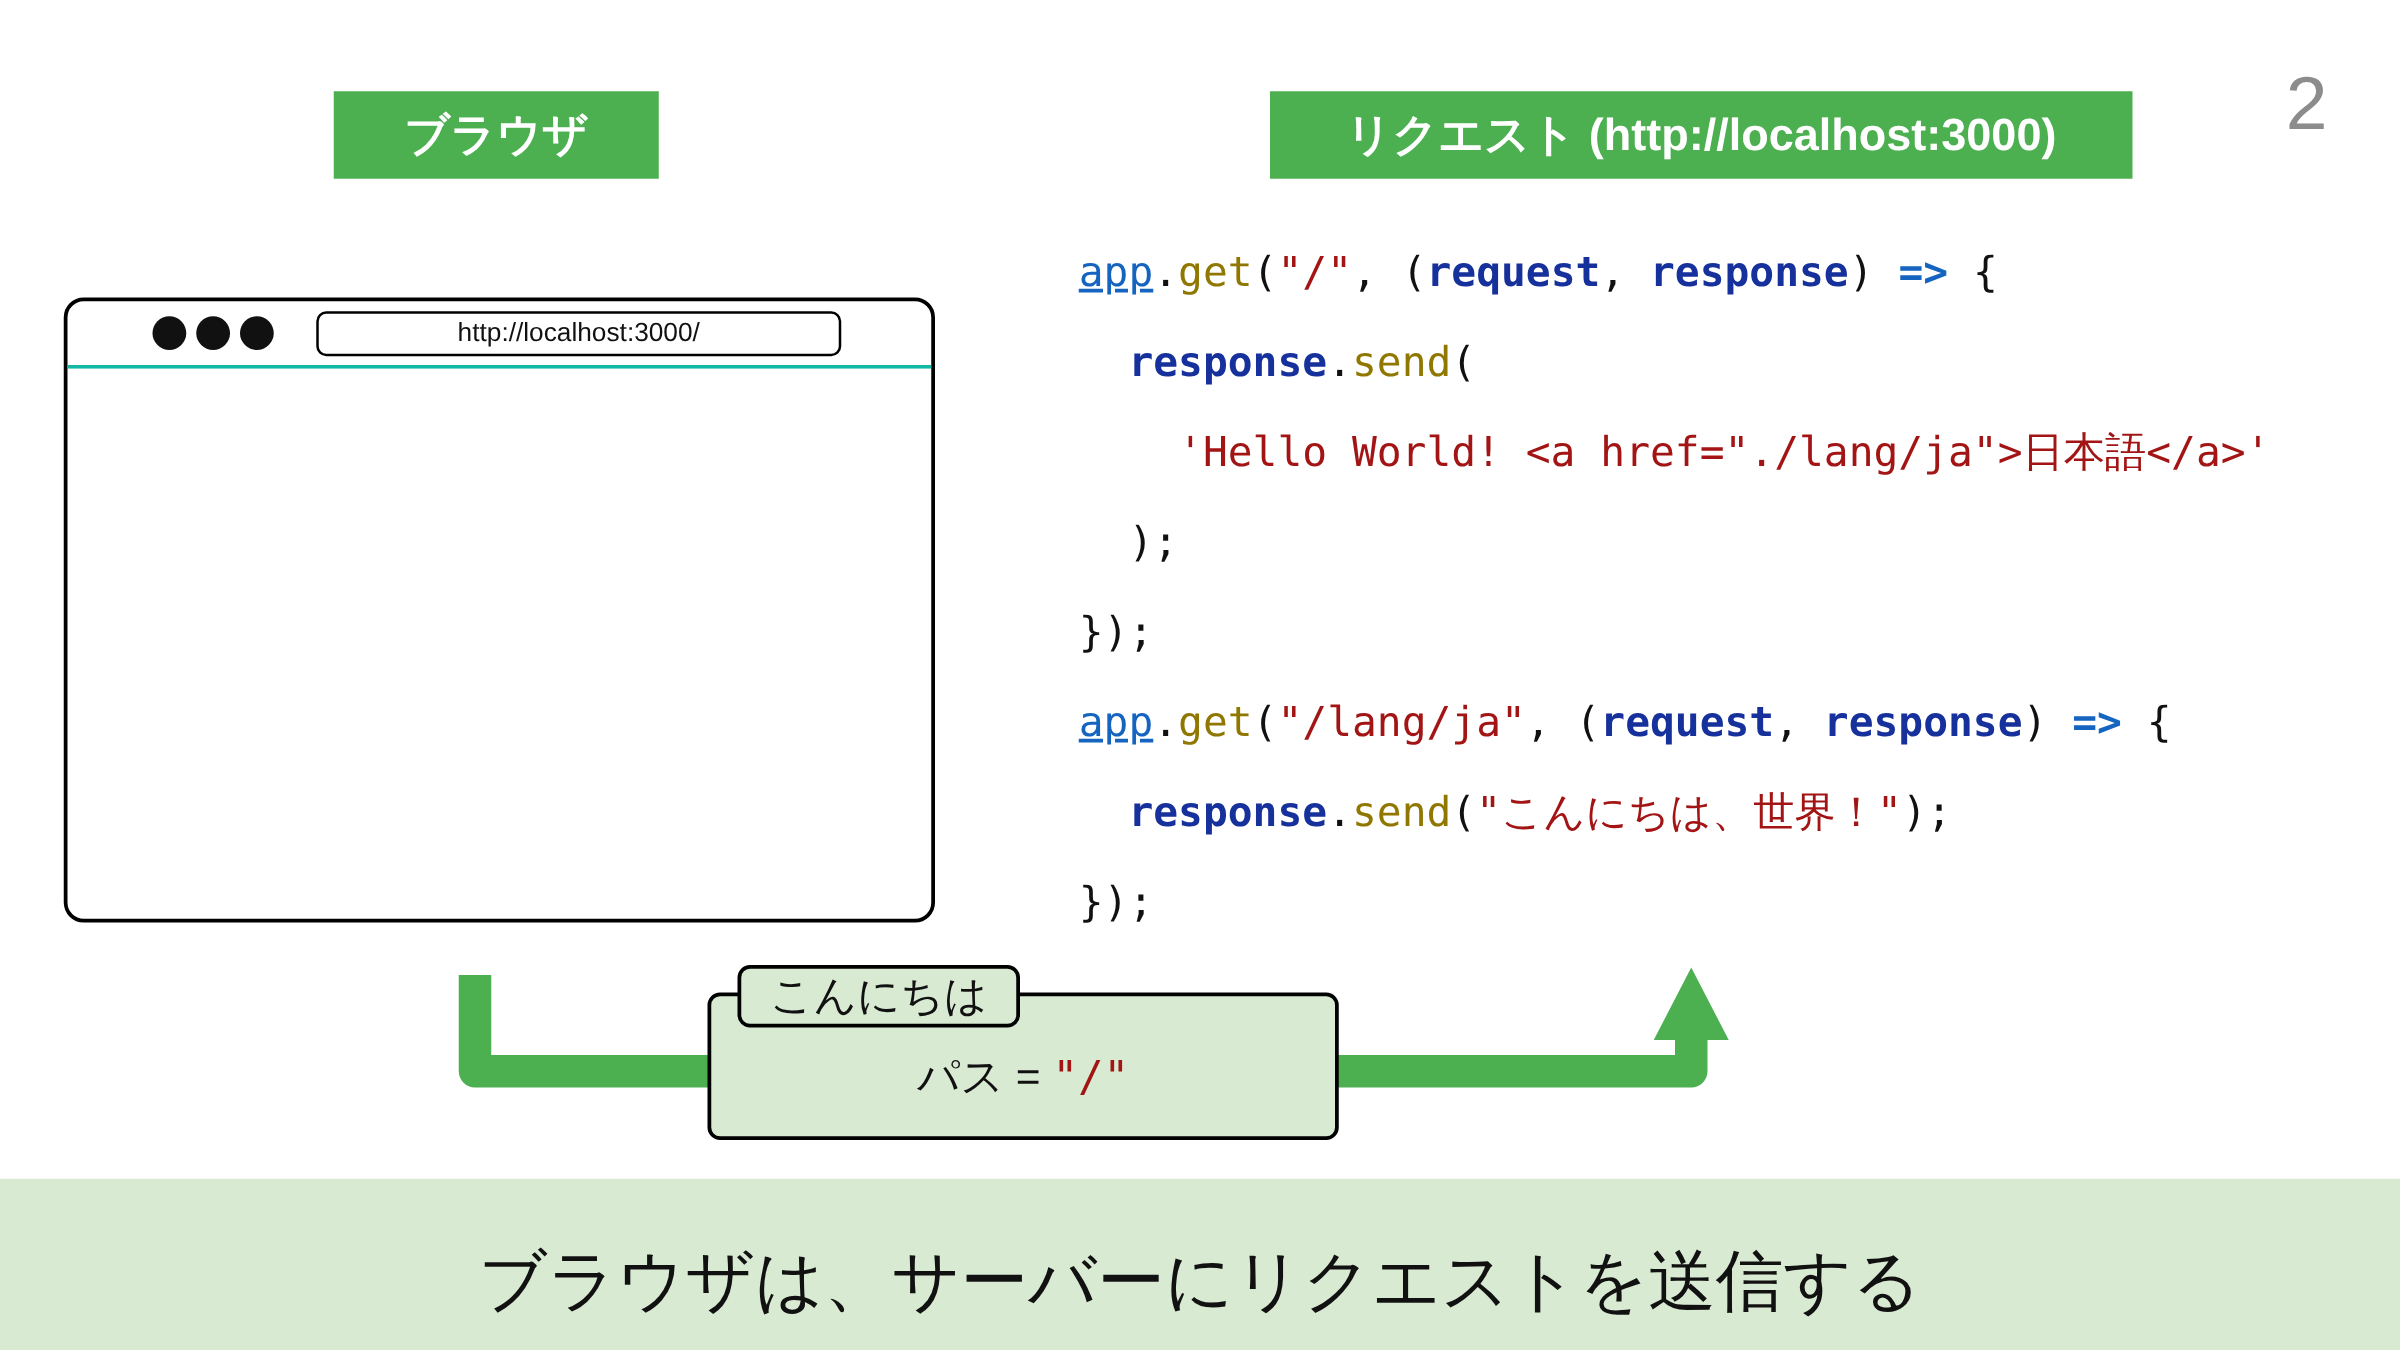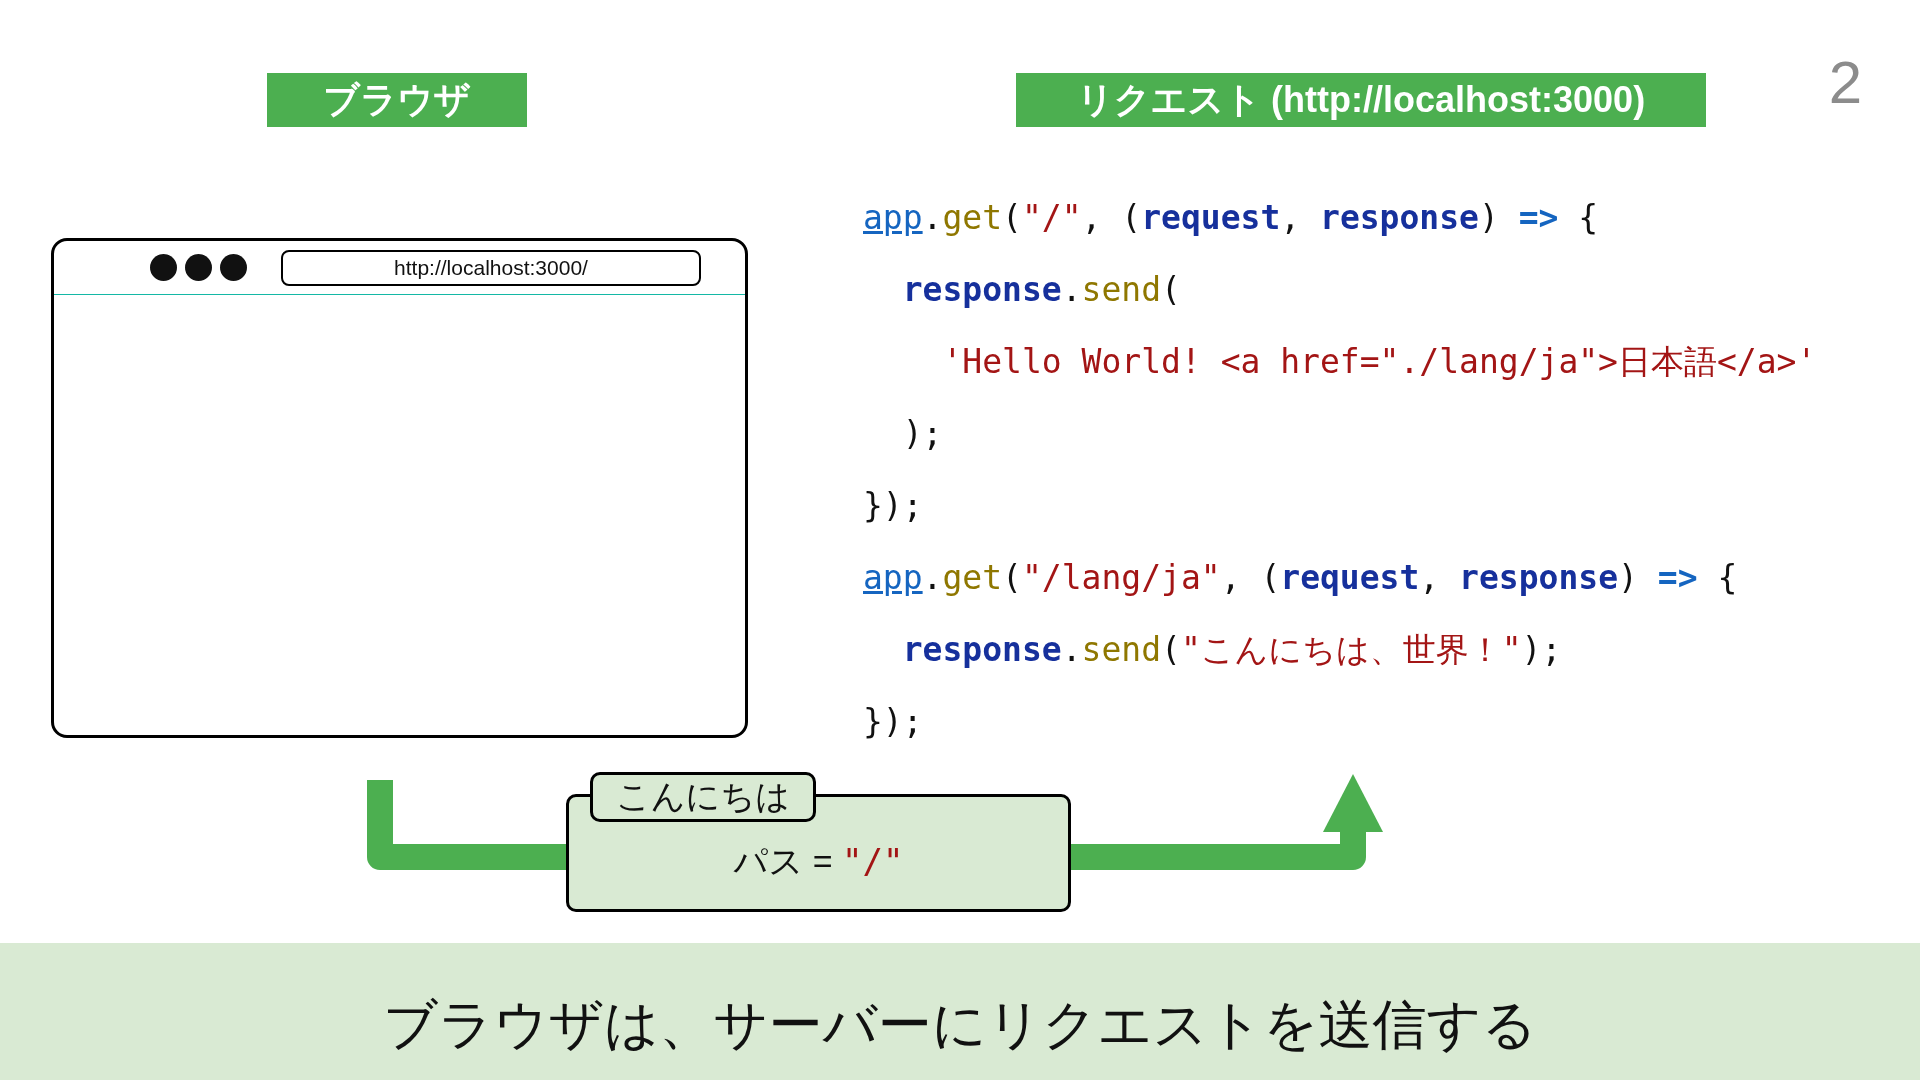--- a/index.html
+++ b/index.html
@@ -7,41 +7,41 @@
   body {
     position:relative;
     background:#ffffff;
     font-family:"Liberation Sans", sans-serif;
     overflow:hidden;
     color:#111;
   }
 
   
   .label-box {
-    position:absolute; top:73px; height:54px;
+    position:absolute; top:73px; height:70px;
     background:var(--green,#4caf50);
     color:#fff; font-weight:bold; font-size:36px;
     display:flex; align-items:center; justify-content:center;
   }
   .label-browser { left:267px; width:260px; }
   .label-server  { left:1016px; width:690px; }
 
   .page-number {
     position:absolute; top:48px; right:58px;
     font-size:60px; color:#8c8c8c;
   }
 
   
   .browser-window {
     position:absolute; left:51px; top:238px; width:697px; height:500px;
     border:3px solid #000; border-radius:16px; background:#fff; z-index:2;
   }
   .browser-topbar {
-    height:54px; border-bottom:1px solid #14b8a6;
-    display:flex; align-items:center; padding-left:96px;
+    height:54px; border-bottom:3px solid #14b8a6;
+    display:flex; align-items:center; padding-left:68px;
     border-radius:13px 13px 0 0;
   }
   .dot {
     width:27px; height:27px; border-radius:50%;
     background:#111; margin-right:8px; flex:0 0 auto;
   }
   .url-bar {
     margin-left:26px; width:420px; height:36px;
     border:2px solid #000; border-radius:8px; background:#fff;
     display:flex; align-items:center; justify-content:center;

